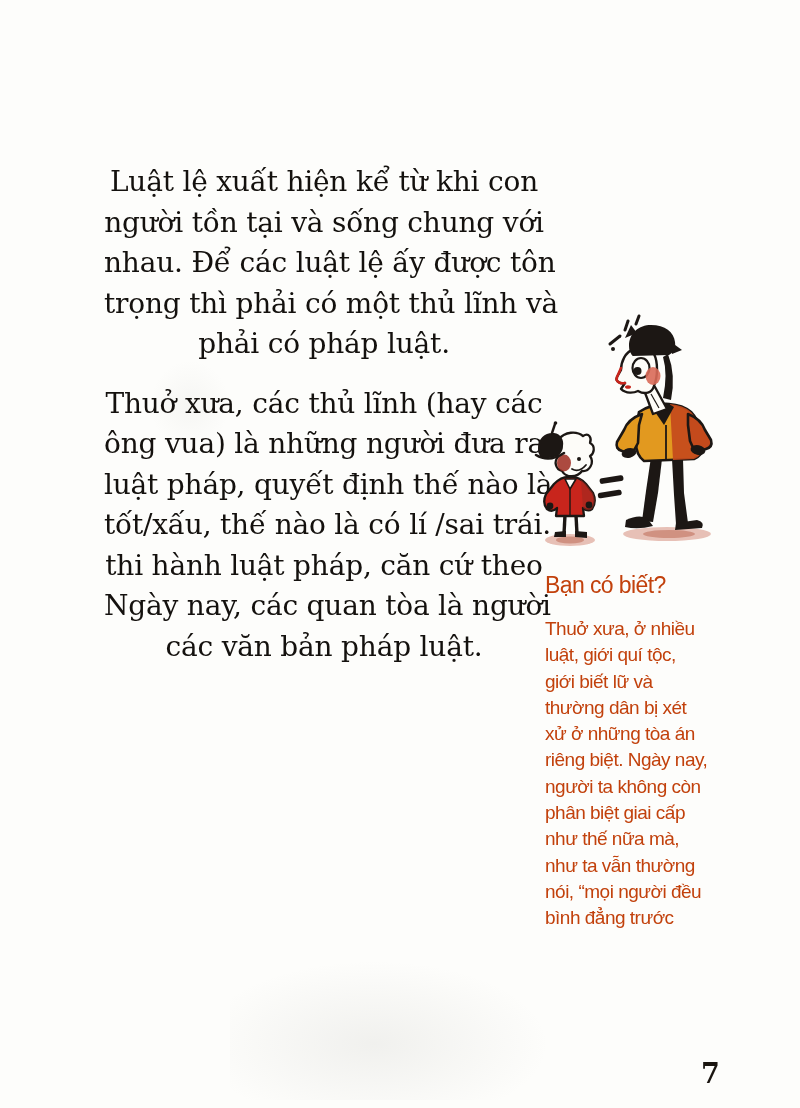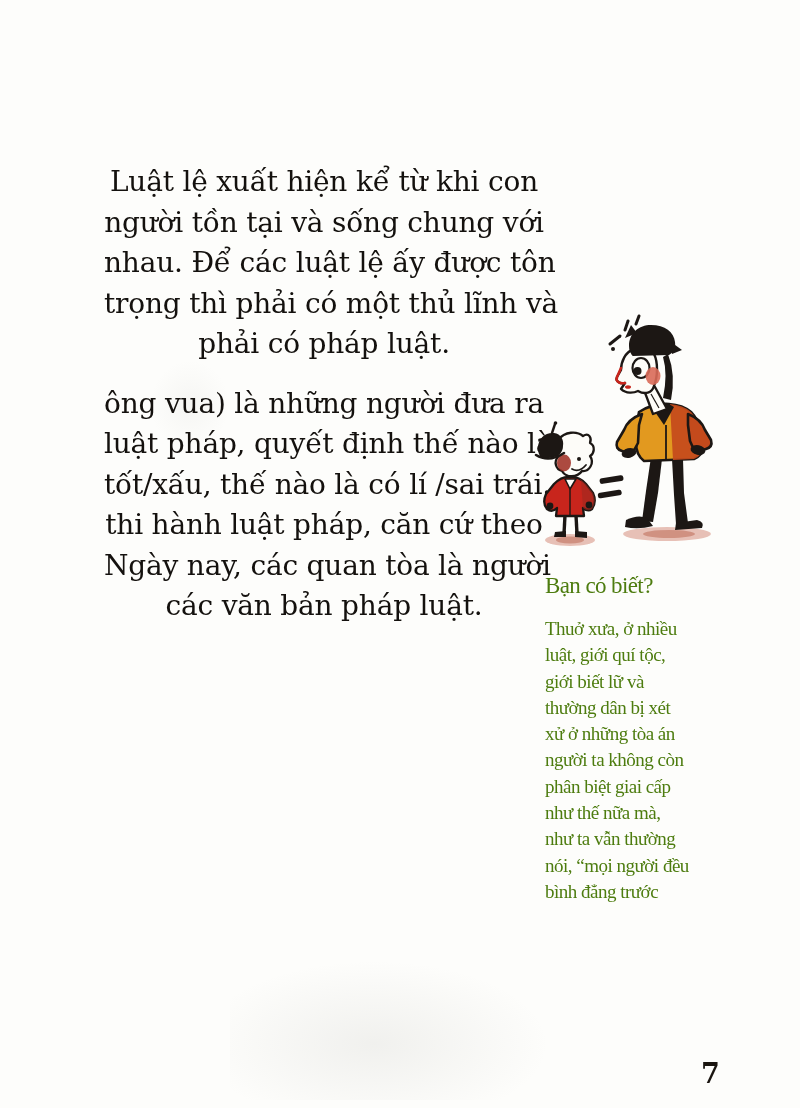--- a/index.html
+++ b/index.html
@@ -34,21 +34,21 @@
     font-size:28px; line-height:40.5px; letter-spacing:-0.2px;
     white-space:nowrap;
     text-align:center;
   }
   .para2{ margin-top:19px; }
   .illustration{
     position:absolute; left:525px; top:313px; width:260px; height:250px;
   }
   .sidebar{
     position:absolute; left:545px; top:571px; width:215px;
-    font-family:Liberation Serif, serif; color:#4d7c0f;
+    font-family:Liberation Sans, sans-serif; color:#c2410c;
   }
   .sidebar-heading{
     font-size:23px; line-height:29px; letter-spacing:-0.6px; font-weight:500;
   }
   .sidebar-body{ margin-top:16px; }
   .sline{
     font-size:19px; line-height:26.3px; letter-spacing:-0.5px;
     white-space:nowrap;
   }
   .page-number{
@@ -70,20 +70,21 @@
 
 <main class="body-text">
   <div class="para">
     <div class="bline">Luật lệ xuất hiện kể từ khi con</div>
     <div class="bline">người tồn tại và sống chung với</div>
     <div class="bline">nhau. Để các luật lệ ấy được tôn</div>
     <div class="bline">trọng thì phải có một thủ lĩnh và</div>
     <div class="bline">phải có pháp luật.</div>
   </div>
   <div class="para para2">
+    <div class="bline">Thuở xưa, các thủ lĩnh (hay các</div>
     <div class="bline">ông vua) là những người đưa ra</div>
     <div class="bline">luật pháp, quyết định thế nào là</div>
     <div class="bline">tốt/xấu, thế nào là có lí /sai trái.</div>
     <div class="bline">thi hành luật pháp, căn cứ theo</div>
     <div class="bline">Ngày nay, các quan tòa là người</div>
     <div class="bline">các văn bản pháp luật.</div>
   </div>
 </main>
 
 <svg class="illustration" viewBox="0 0 260 250" xmlns="http://www.w3.org/2000/svg">
@@ -180,20 +181,21 @@
 </svg>
 
 <aside class="sidebar">
   <div class="sidebar-heading">Bạn có biết?</div>
   <div class="sidebar-body">
     <div class="sline">Thuở xưa, ở nhiều</div>
     <div class="sline">luật, giới quí tộc,</div>
     <div class="sline">giới biết lữ và</div>
     <div class="sline">thường dân bị xét</div>
     <div class="sline">xử ở những tòa án</div>
+    <div class="sline">riêng biệt. Ngày nay,</div>
     <div class="sline">người ta không còn</div>
     <div class="sline">phân biệt giai cấp</div>
     <div class="sline">như thế nữa mà,</div>
     <div class="sline">như ta vẫn thường</div>
     <div class="sline">nói, “mọi người đều</div>
     <div class="sline">bình đẳng trước</div>
   </div>
 </aside>
 
 <div class="page-number">7</div>

